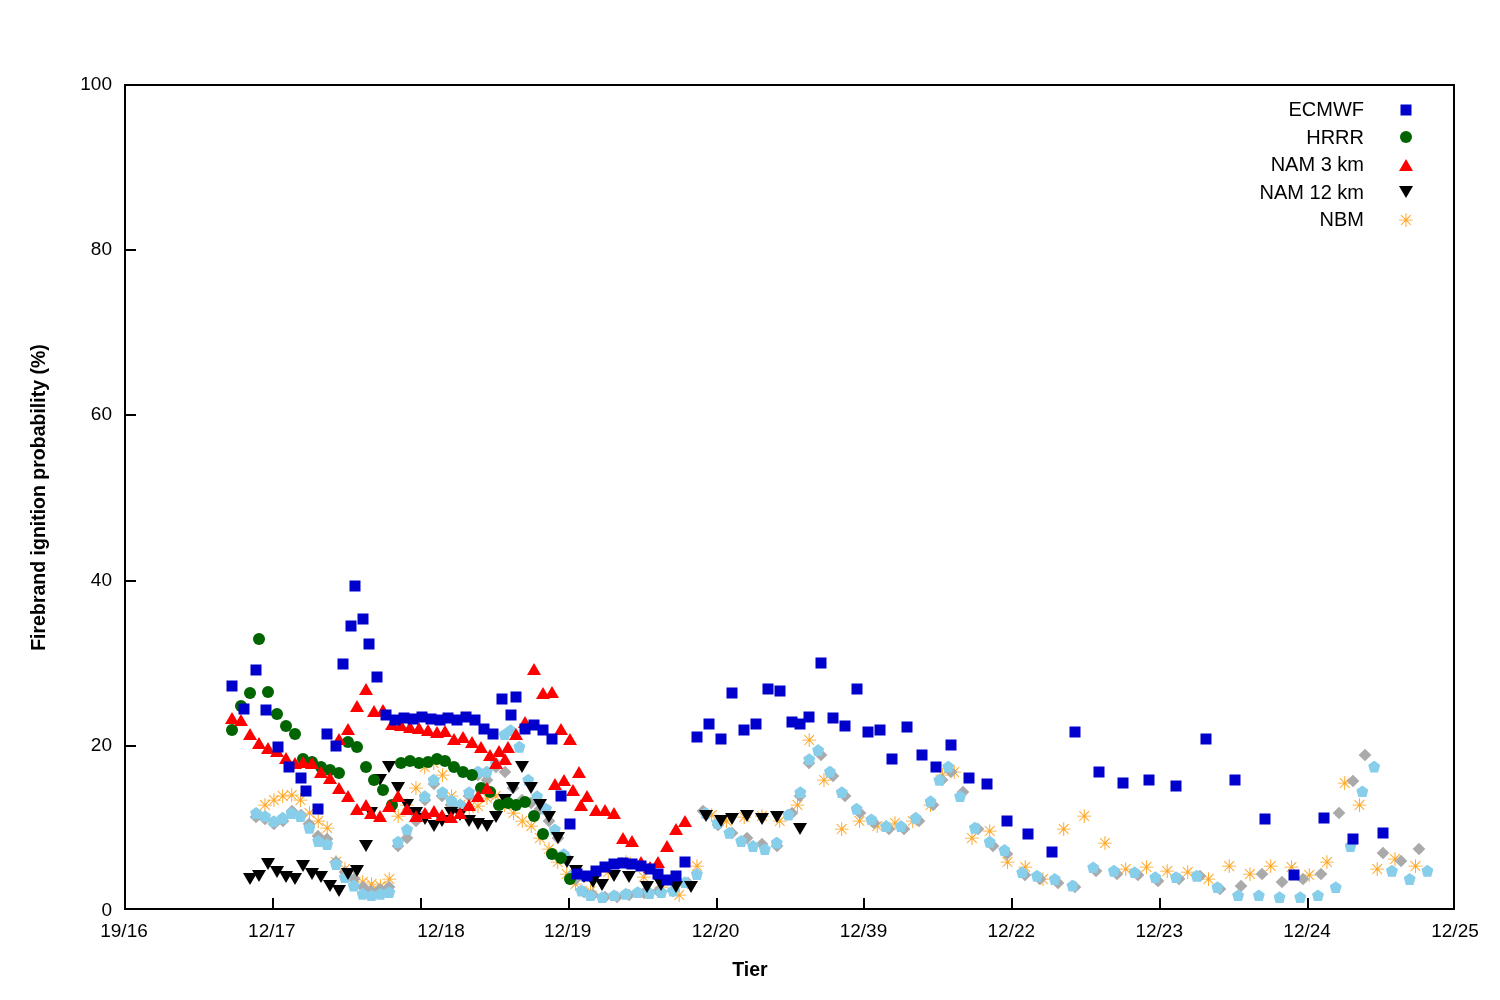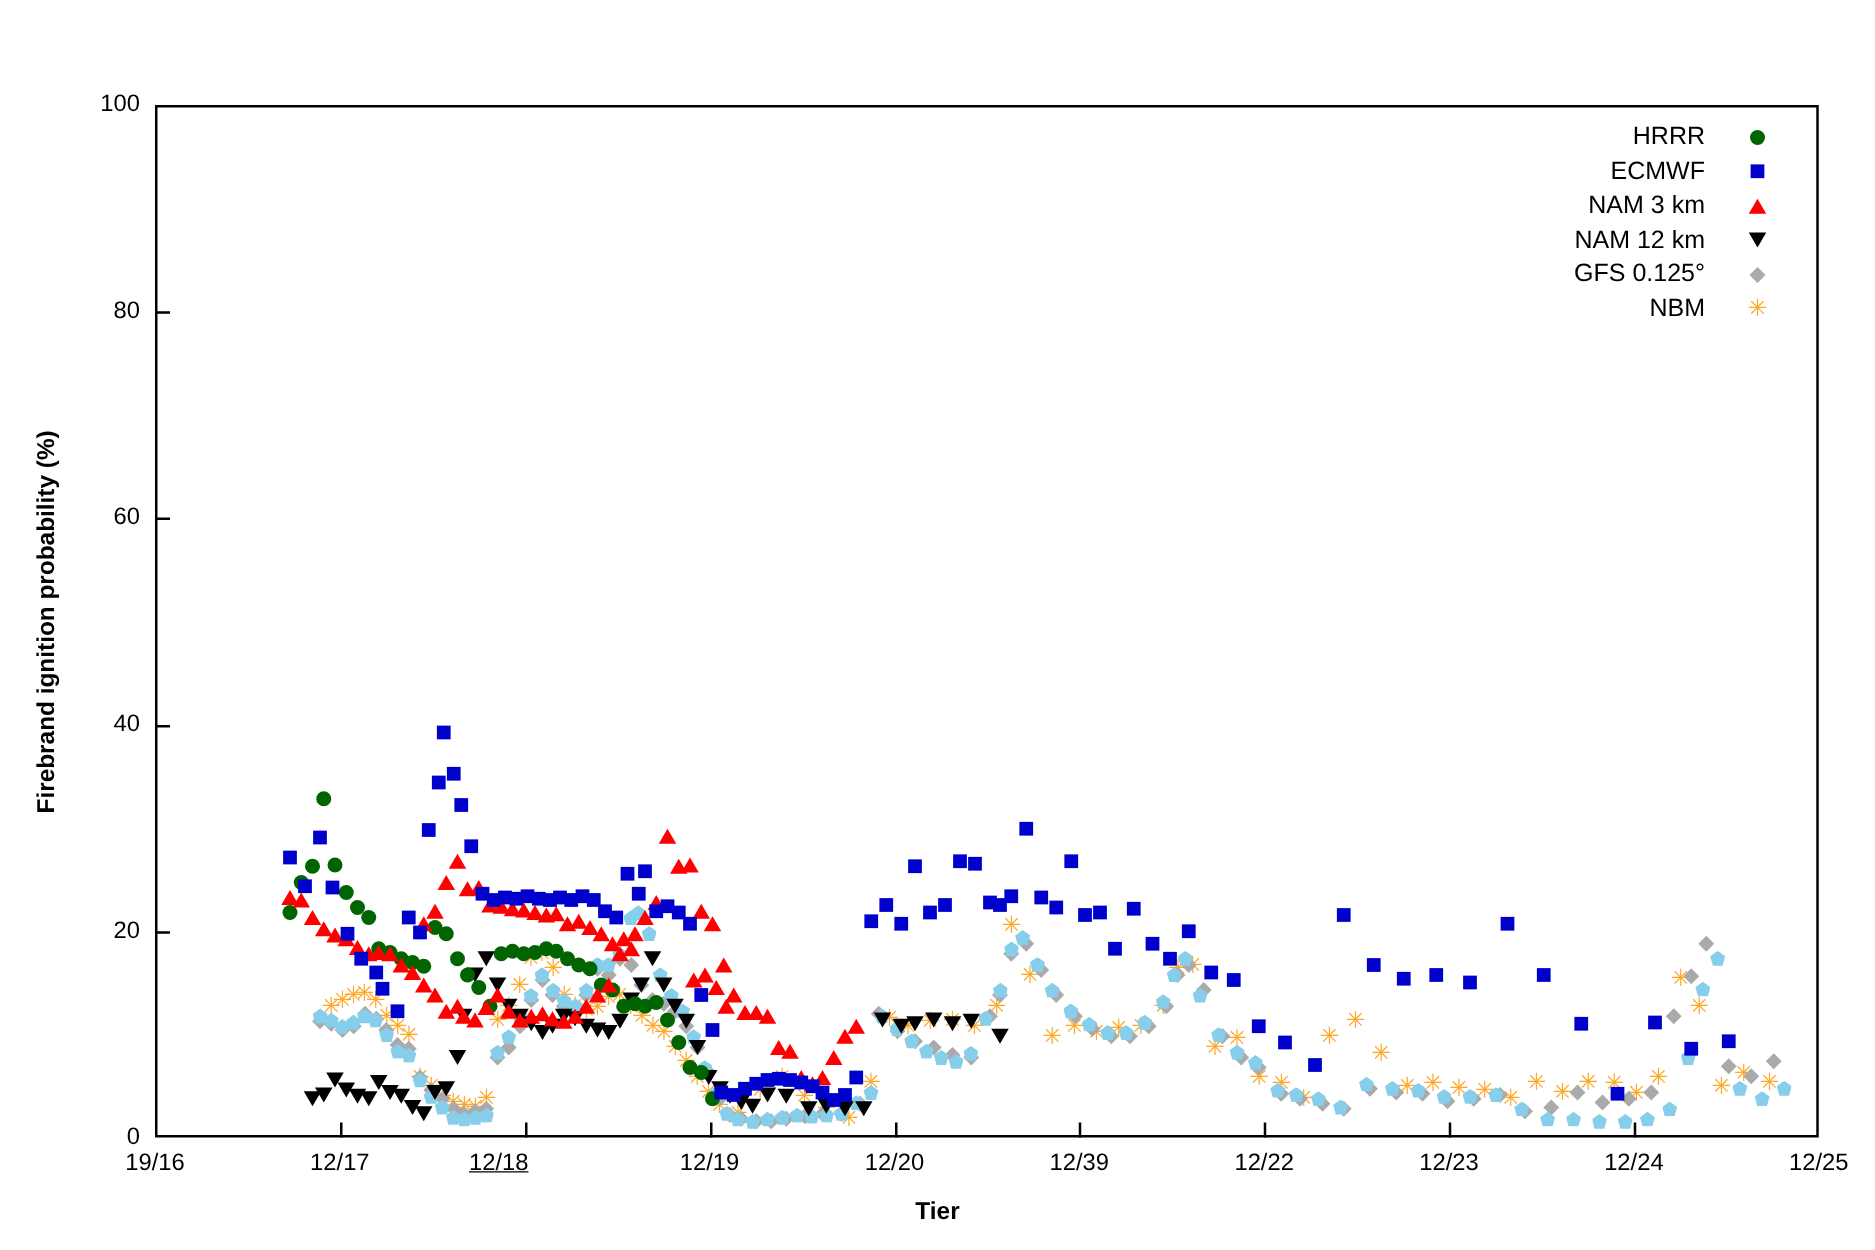--- a/index.html
+++ b/index.html
@@ -57,21 +57,21 @@
       <div class="ytick-label" style="top: 414.4px; left: 52px; right: auto;">60</div>
       <div class="ytick-mark" style="top: 414.4px;"></div>
       <div class="ytick-label" style="top: 249.2px; left: 52px; right: auto;">80</div>
       <div class="ytick-mark" style="top: 249.2px;"></div>
       <div class="ytick-label" style="top: 84px; left: 52px; right: auto;">100</div>
     </div>
   <div id="x-ticks">
       <div class="xtick-label" style="left: 64px;">19/16</div>
       <div class="xtick-label" style="left: 211.889px;">12/17</div>
       <div class="xtick-mark" style="left: 271.889px;"></div>
-      <div class="xtick-label" style="left: 339px; text-decoration: underline;">12/18</div>
+      <div class="xtick-label" style="left: 381px;">12/18</div>
       <div class="xtick-mark" style="left: 419.778px;"></div>
       <div class="xtick-label" style="left: 507.667px;">12/19</div>
       <div class="xtick-mark" style="left: 567.667px;"></div>
       <div class="xtick-label" style="left: 655.556px;">12/20</div>
       <div class="xtick-mark" style="left: 715.556px;"></div>
       <div class="xtick-label" style="left: 803.444px;">12/39</div>
       <div class="xtick-mark" style="left: 863.444px;"></div>
       <div class="xtick-label" style="left: 951.333px;">12/22</div>
       <div class="xtick-mark" style="left: 1011.33px;"></div>
       <div class="xtick-label" style="left: 1099.22px;">12/23</div>
@@ -612,50 +612,44 @@
         <div class="mk mk-square" style="background: rgb(0, 0, 204); left: 1138.74px; top: 733.488px;"></div>
         <div class="mk mk-square" style="background: rgb(0, 0, 204); left: 1168.32px; top: 788.83px;"></div>
         <div class="mk mk-square" style="background: rgb(0, 0, 204); left: 1197.9px; top: 731.836px;"></div>
         <div class="mk mk-square" style="background: rgb(0, 0, 204); left: 1227.48px; top: 753.312px;"></div>
         <div class="mk mk-square" style="background: rgb(0, 0, 204); left: 1257.06px; top: 746.704px;"></div>
       </div>
   </div>
 
   <div class="legend" id="legend">
       <div class="legend-row">
+        <span class="legend-label">ECMWF</span>
+        <span class="legend-marker">
+          <div class="mk mk-square" style="background: rgb(0, 0, 204); left: 0px; top: 0px;"></div>
+        </span>
+      </div>
+      <div class="legend-row">
         <span class="legend-label">HRRR</span>
         <span class="legend-marker">
           <div class="mk mk-circle" style="background: rgb(0, 100, 0); left: 0px; top: 0px;"></div>
-        </span>
-      </div>
-      <div class="legend-row">
-        <span class="legend-label">ECMWF</span>
-        <span class="legend-marker">
-          <div class="mk mk-square" style="background: rgb(0, 0, 204); left: 0px; top: 0px;"></div>
         </span>
       </div>
       <div class="legend-row">
         <span class="legend-label">NAM 3 km</span>
         <span class="legend-marker">
           <div class="mk mk-tri-up" style="border-bottom-color: rgb(255, 0, 0); left: 0px; top: 0px;"></div>
         </span>
       </div>
       <div class="legend-row">
         <span class="legend-label">NAM 12 km</span>
         <span class="legend-marker">
           <div class="mk mk-tri-down" style="border-top-color: rgb(0, 0, 0); left: 0px; top: 0px;"></div>
         </span>
       </div>
       <div class="legend-row">
-        <span class="legend-label">GFS 0.125°</span>
-        <span class="legend-marker">
-          <div class="mk mk-diamond" style="background: rgb(170, 170, 170); left: 0px; top: 0px;"></div>
-        </span>
-      </div>
-      <div class="legend-row">
         <span class="legend-label">NBM</span>
         <span class="legend-marker">
           <div class="mk mk-star" style="color: rgb(255, 167, 38); left: 0px; top: 0px;">✳</div>
         </span>
       </div>
     </div>
 
 </div>
 
 </body></html>

